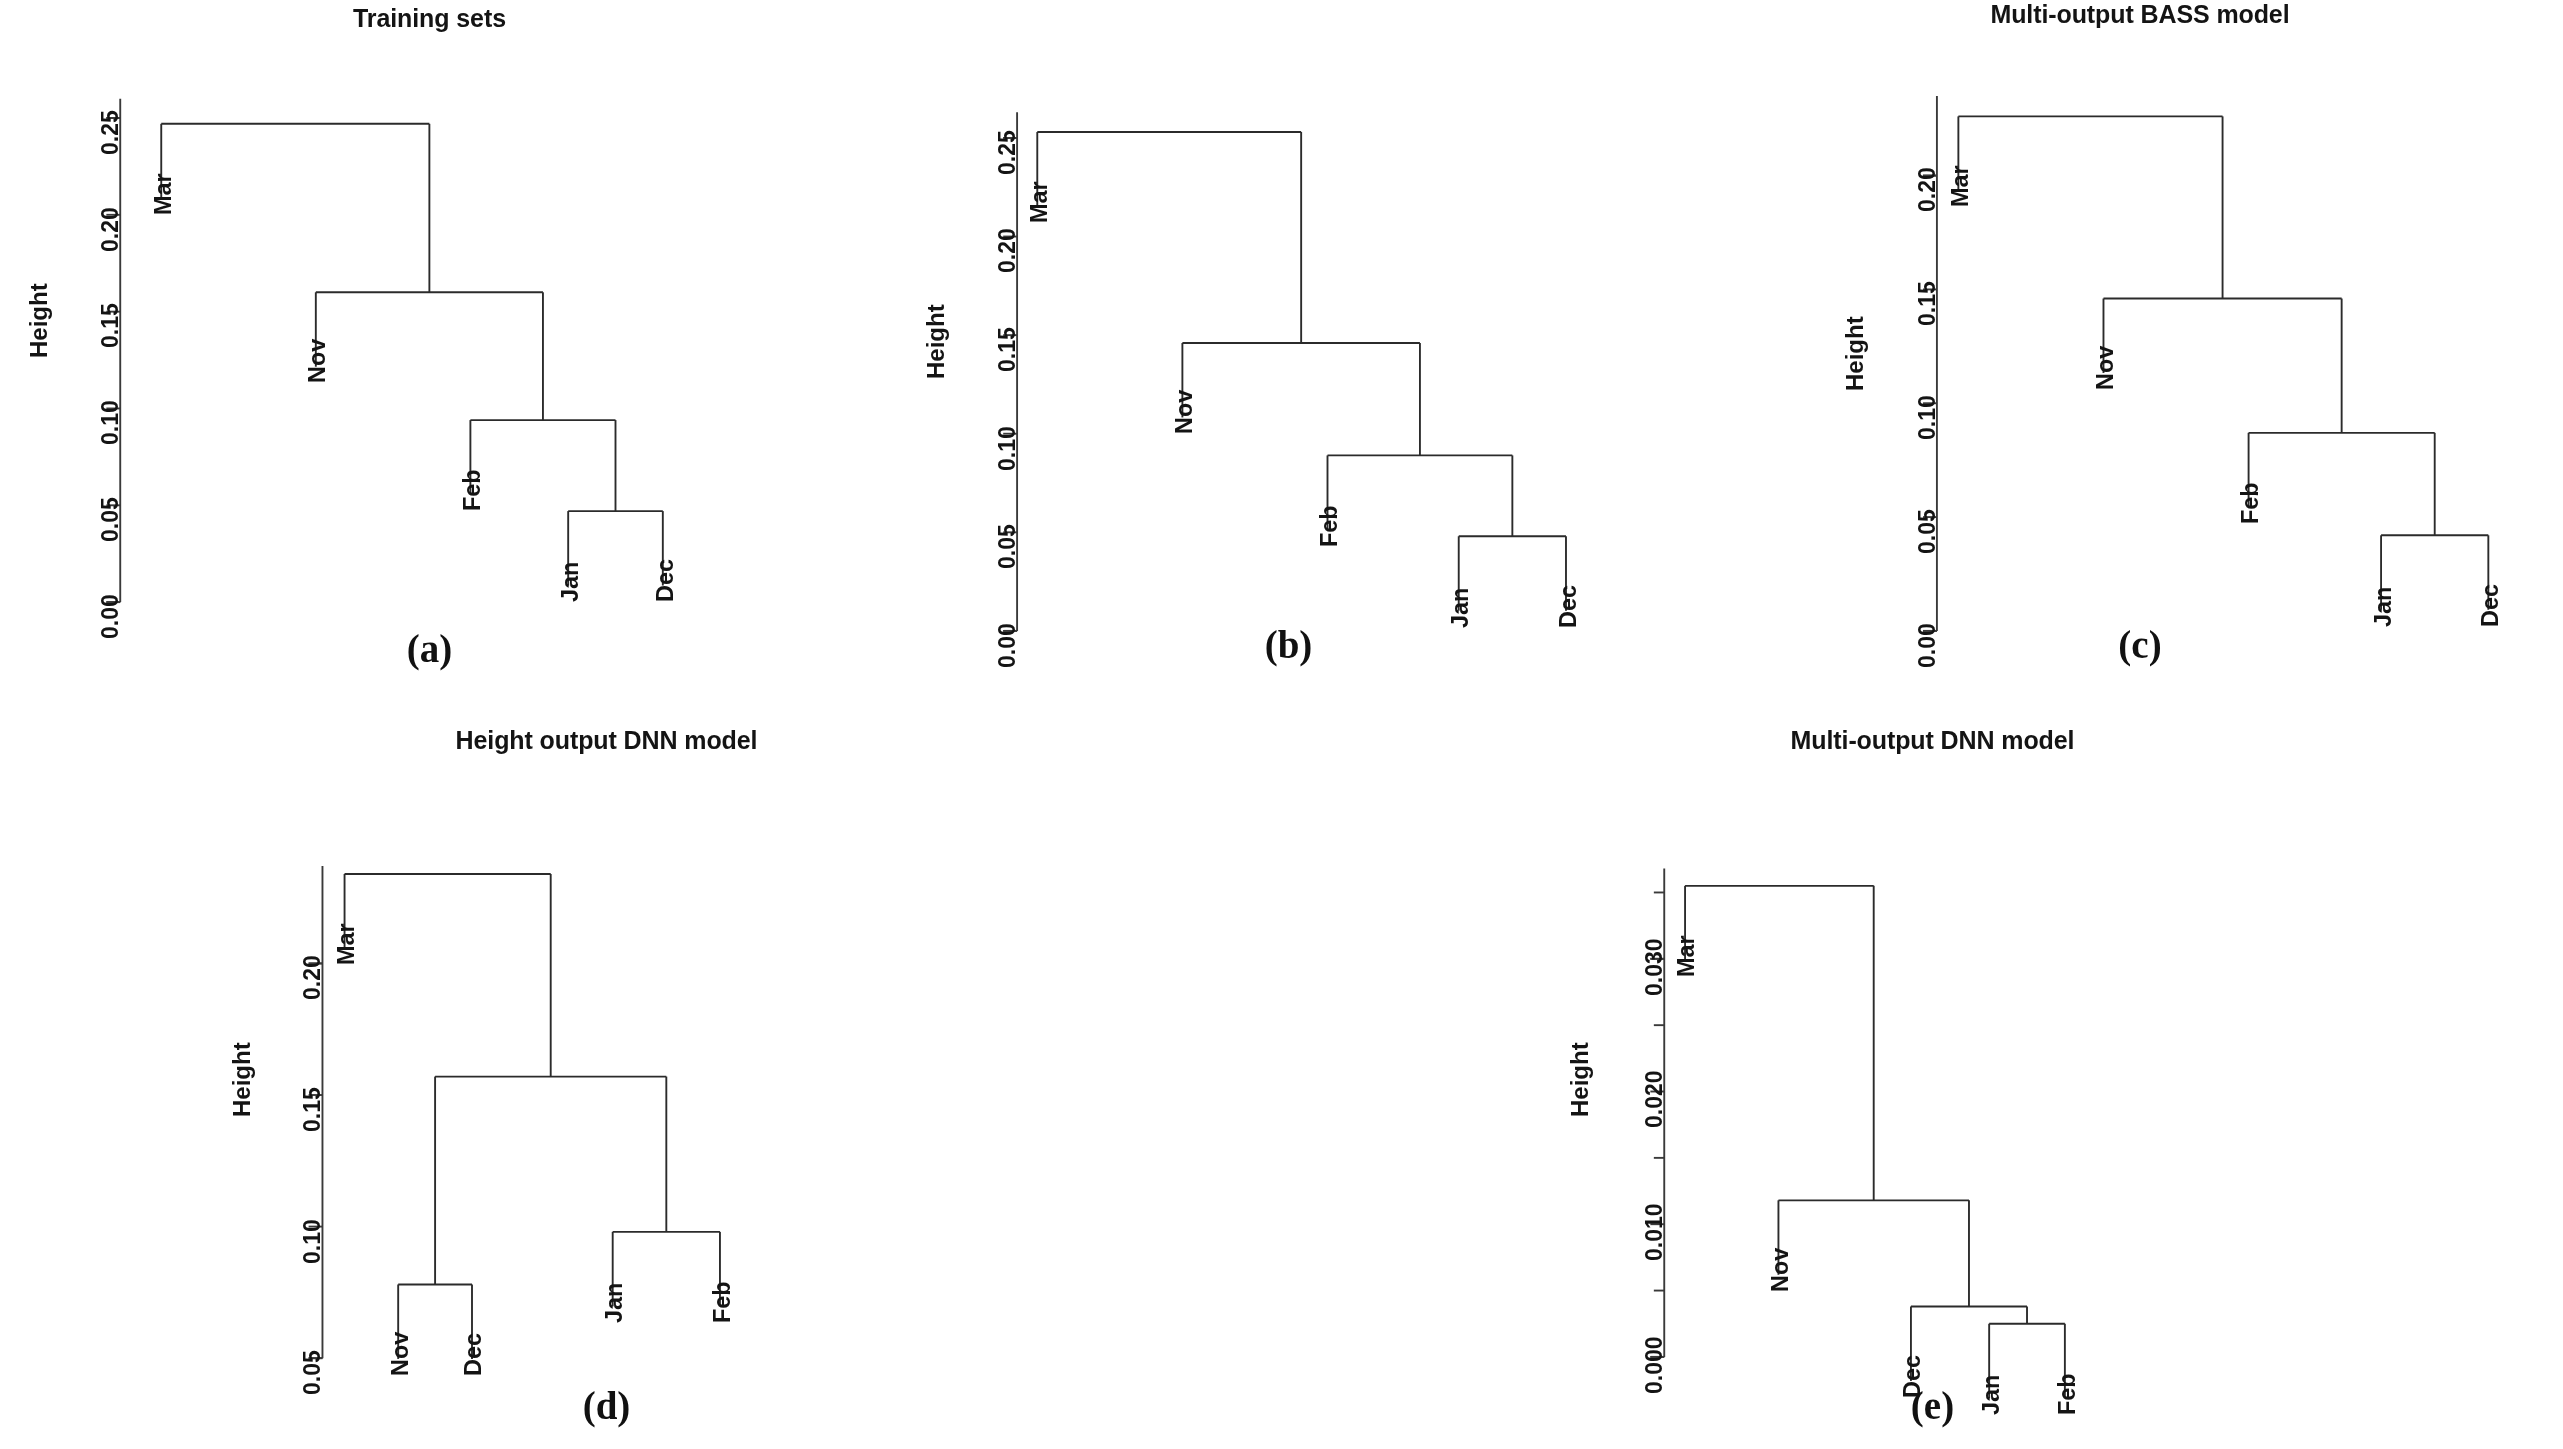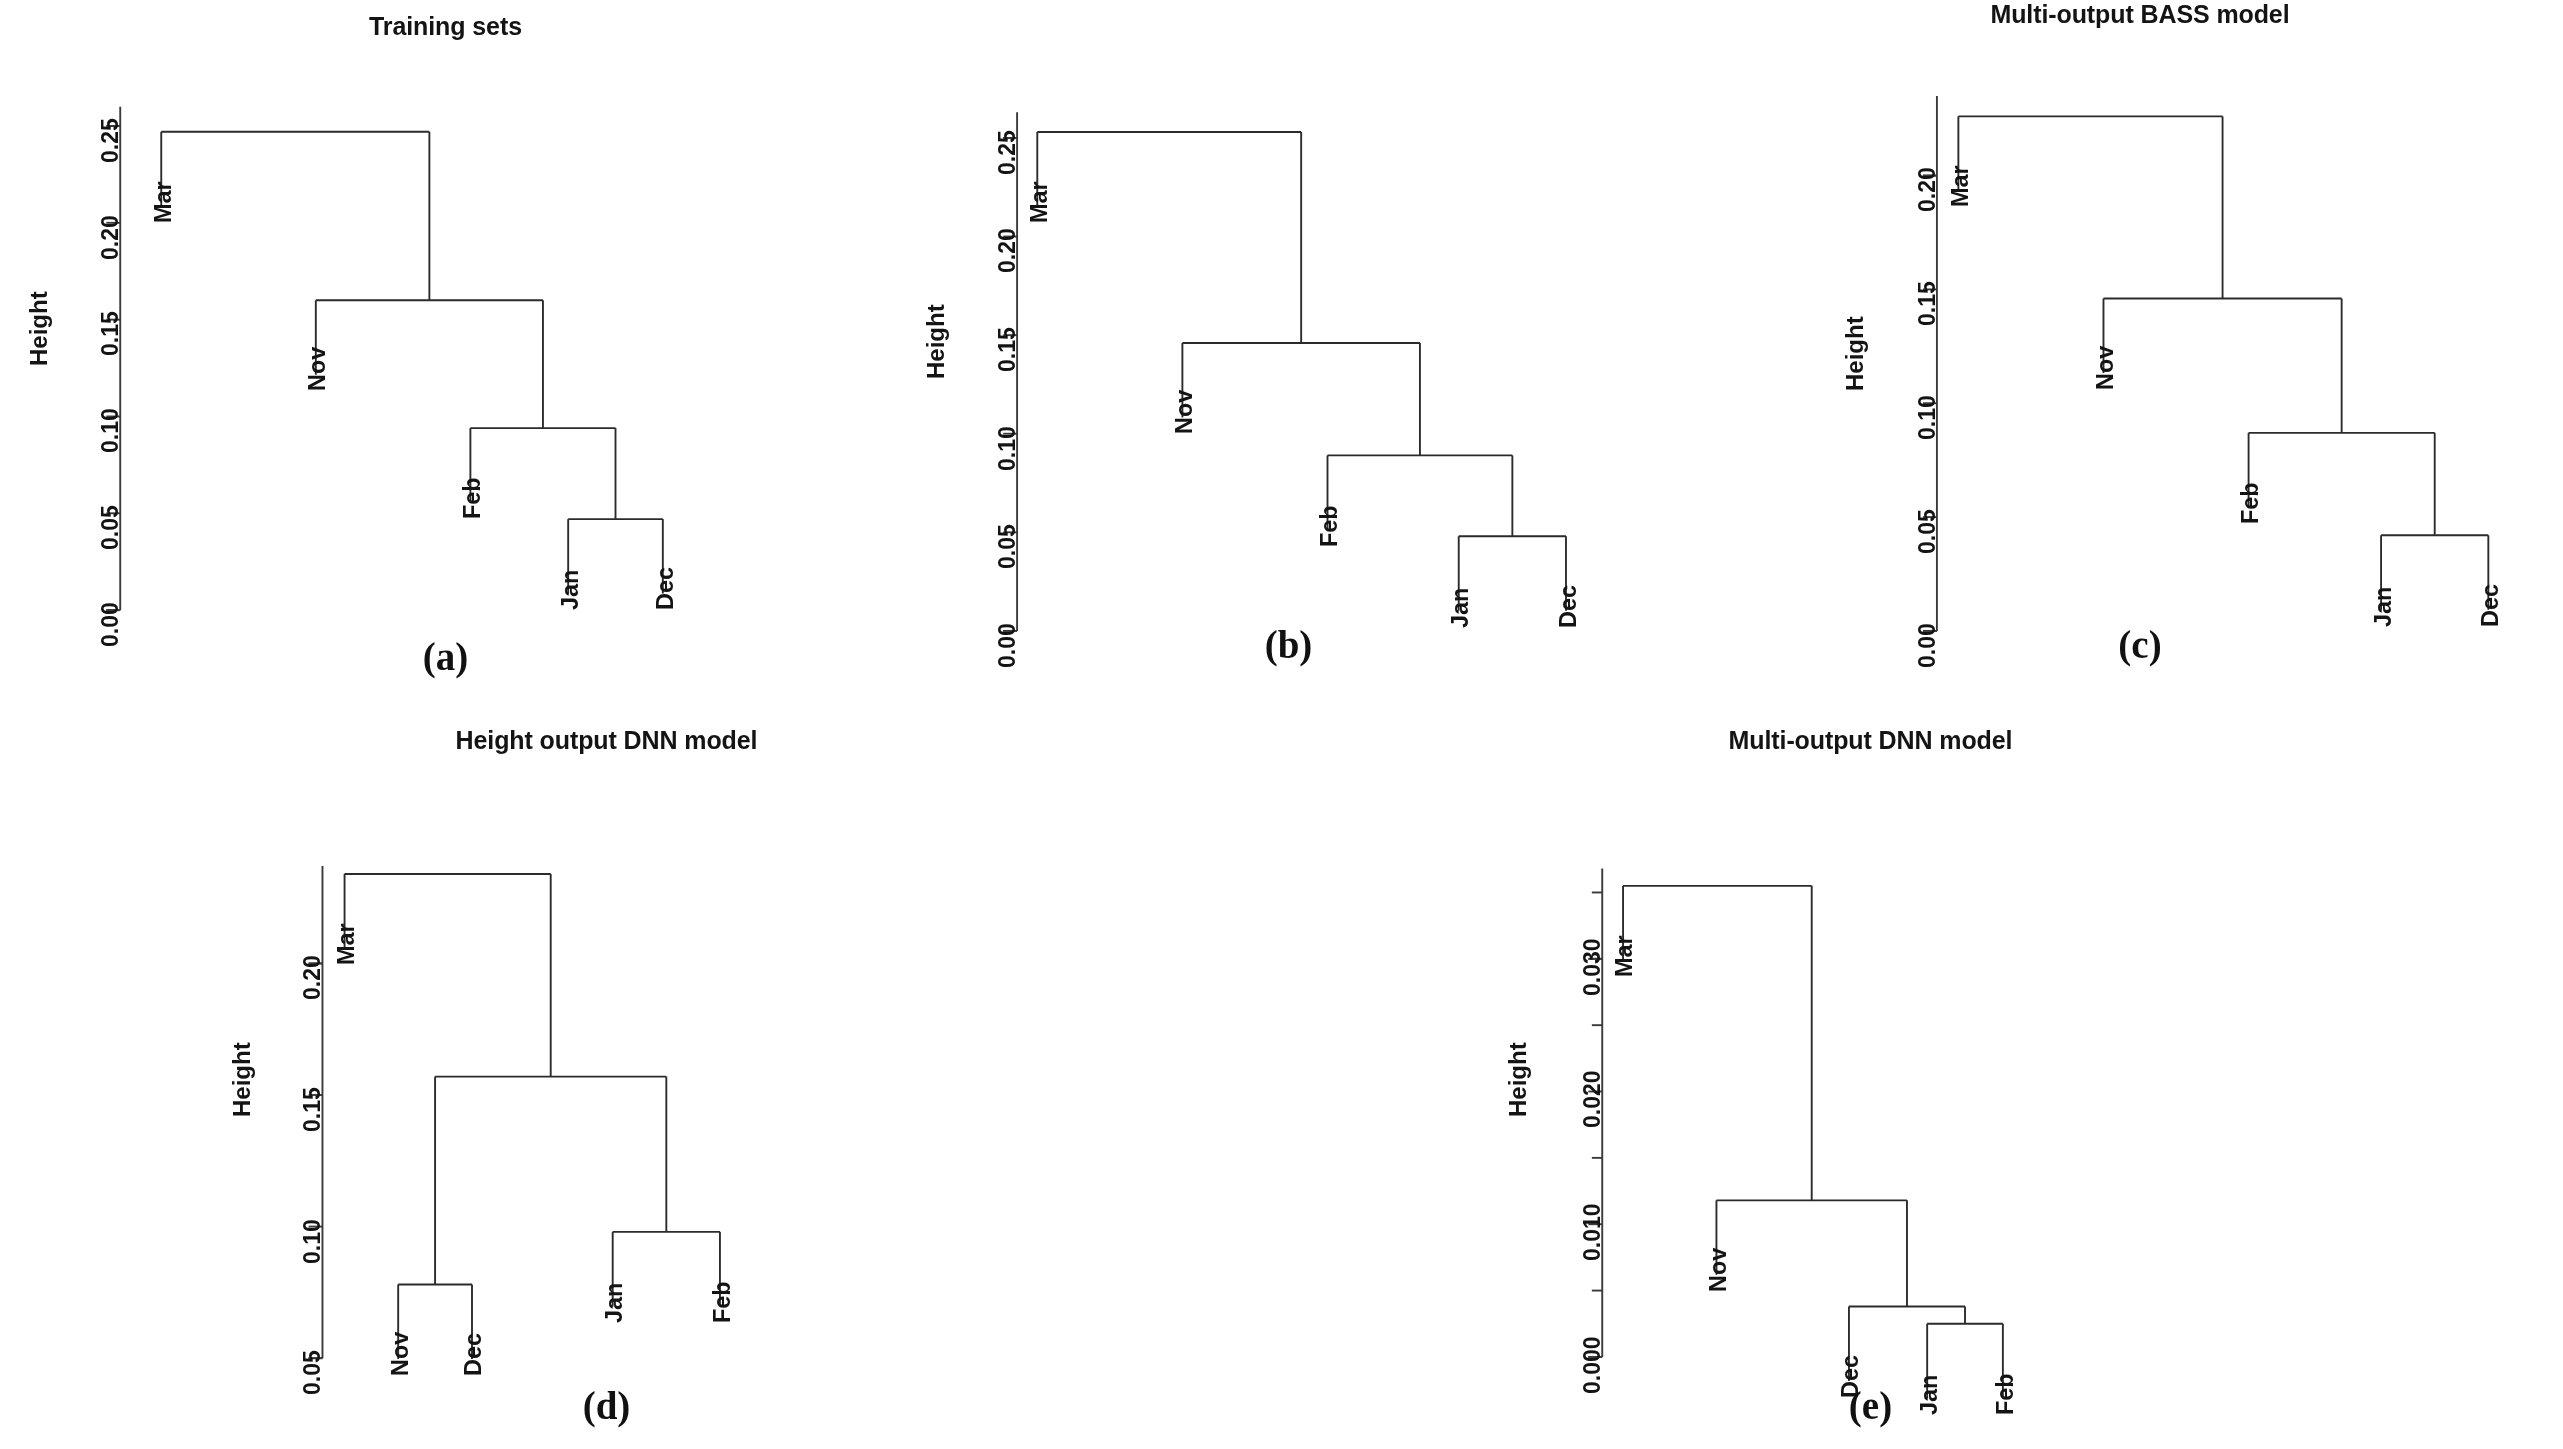--- a/index.html
+++ b/index.html
@@ -66,21 +66,21 @@
     white-space:nowrap;
     transform-origin:0 0;
     transform:rotate(-90deg);
   }
 </style>
 </head>
 <body>
 
 <div class="figure">
 
-  <div class="panel" style="left:0px;top:12px;width:859px;height:688px;padding-left:32px;">
+  <div class="panel" style="left:0px;top:4px;width:859px;height:688px;">
     <div class="panel-title">Training sets</div>
     <div id="plot-a">
         <svg class="plot-svg" width="884" height="694" viewBox="0 0 1400 1100">
           <path class="axis-line" d="M 190 150 L 190 948"></path>
           <path class="axis-line" d="M 168 180.69230769230774 L 190 180.69230769230774"></path>
           <path class="axis-line" d="M 168 948 L 190 948"></path>
           <path class="tick-line" d="M 168 948 L 190 948"></path>
           <path class="tick-line" d="M 168 794.5384615384615 L 190 794.5384615384615"></path>
           <path class="tick-line" d="M 168 641.0769230769231 L 190 641.0769230769231"></path>
           <path class="tick-line" d="M 168 487.61538461538464 L 190 487.61538461538464"></path>
@@ -227,21 +227,21 @@
         <div class="axis-title" style="left: 51px; top: 391px;">Height</div>
         <div class="leaflabel" style="left: 156px; top: 239px;">Mar</div>
         <div class="leaflabel" style="left: 210px; top: 650px;">Nov</div>
         <div class="leaflabel" style="left: 283px; top: 650px;">Dec</div>
         <div class="leaflabel" style="left: 424px; top: 597px;">Jan</div>
         <div class="leaflabel" style="left: 532px; top: 597px;">Feb</div>
       </div>
     <div class="panel-caption" style="left:0;right:0;top:657px;">(d)</div>
   </div>
 
-  <div class="panel" style="left:1441px;top:726px;width:859px;height:723px;">
+  <div class="panel" style="left:1503px;top:726px;width:859px;height:723px;">
     <div class="panel-title">Multi-output DNN model</div>
     <div id="plot-e">
         <svg class="plot-svg" width="884" height="694" viewBox="0 0 1400 1100">
           <path class="axis-line" d="M 255 226 L 255 1000"></path>
           <path class="axis-line" d="M 233 369.02173913043487 L 255 369.02173913043487"></path>
           <path class="axis-line" d="M 233 1000 L 255 1000"></path>
           <path class="tick-line" d="M 233 1000 L 255 1000"></path>
           <path class="tick-line" d="M 233 789.6739130434783 L 255 789.6739130434783"></path>
           <path class="tick-line" d="M 233 579.3478260869565 L 255 579.3478260869565"></path>
           <path class="tick-line" d="M 233 369.02173913043487 L 255 369.02173913043487"></path>

